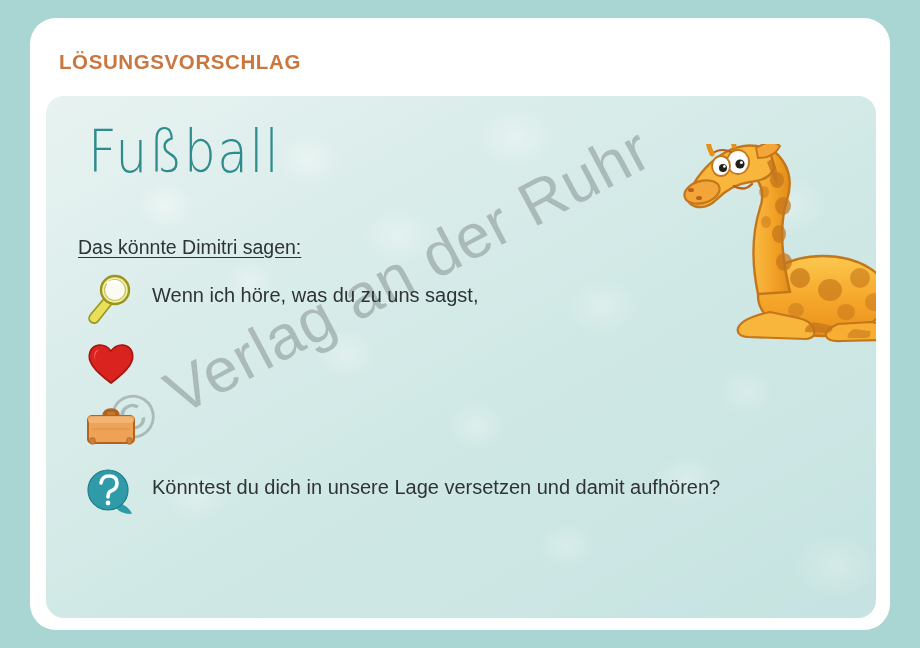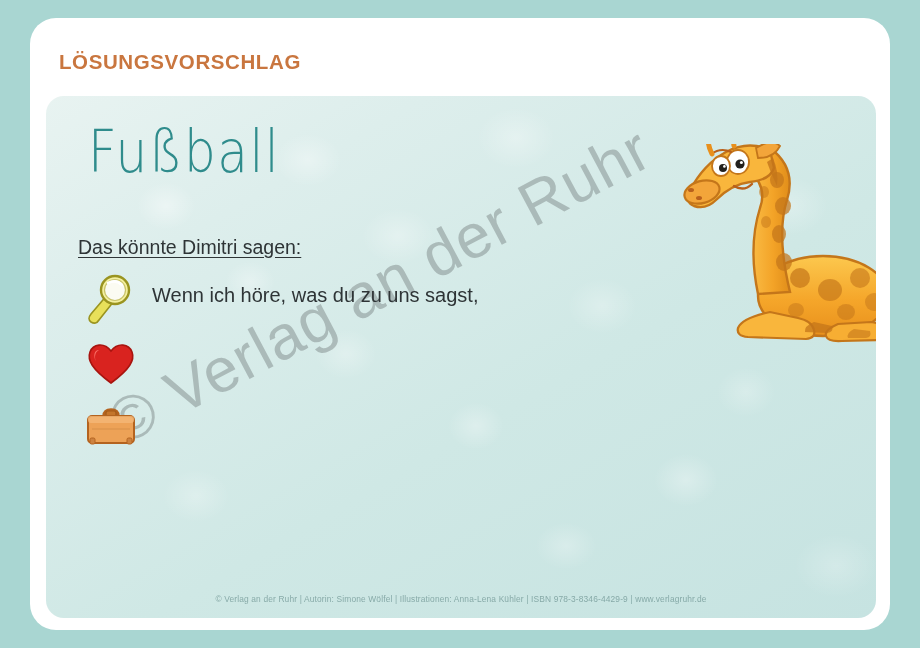--- a/index.html
+++ b/index.html
@@ -282,20 +282,31 @@
               <rect x="24" y="9" width="10" height="5" rx="2" fill="#c4752b" stroke="#a35a18" stroke-width="1.2"></rect>
               <rect x="6" y="14" width="46" height="27" rx="4" fill="#eda257" stroke="#b4631f" stroke-width="2"></rect>
               <rect x="6" y="14" width="46" height="7" rx="3" fill="#f4b878" opacity="0.8"></rect>
               <line x1="10" y1="27" x2="48" y2="27" stroke="#d8904a" stroke-width="1.2"></line>
               <rect x="8" y="36" width="5" height="6" rx="1.5" fill="#cd8240" stroke="#b4631f" stroke-width="1"></rect>
               <rect x="45" y="36" width="5" height="6" rx="1.5" fill="#cd8240" stroke="#b4631f" stroke-width="1"></rect>
             </svg>
           </div>
         </div>
 
+        <div class="row">
+          <div class="row-icon">
+            <svg viewBox="0 0 58 50" width="58" height="50" xmlns="http://www.w3.org/2000/svg">
+              <path d="M40 38 q8 4 10 10 q-11 0 -16 -6 z" fill="#2f9aa8"></path>
+              <circle cx="26" cy="24" r="20" fill="#2f9aa8"></circle>
+              <circle cx="26" cy="24" r="20" fill="none" stroke="#1e7b87" stroke-width="1.2"></circle>
+              <path d="M19 17 q1 -7 8 -7 q8 0 8 7 q0 6 -6 8 q-3 1 -3 6" fill="none" stroke="#ffffff" stroke-width="3.6" stroke-linecap="round"></path>
+              <circle cx="26" cy="37" r="2.4" fill="#ffffff"></circle>
+            </svg>
+          </div>
+          <div class="row-text">Könntest du dich in unsere Lage versetzen und damit aufhören?</div>
+        </div>
 
       </div>
 
-      <div id="credit">© Verlag an der Ruhr | Autorin: Simone Wölfel | Illustrationen: Anna-Lena Kühler | ISBN 978-3-8346-4429-9 | www.verlagruhr.de</div>
 
     </div>
   </div>
 </div>
 
 </body></html>

